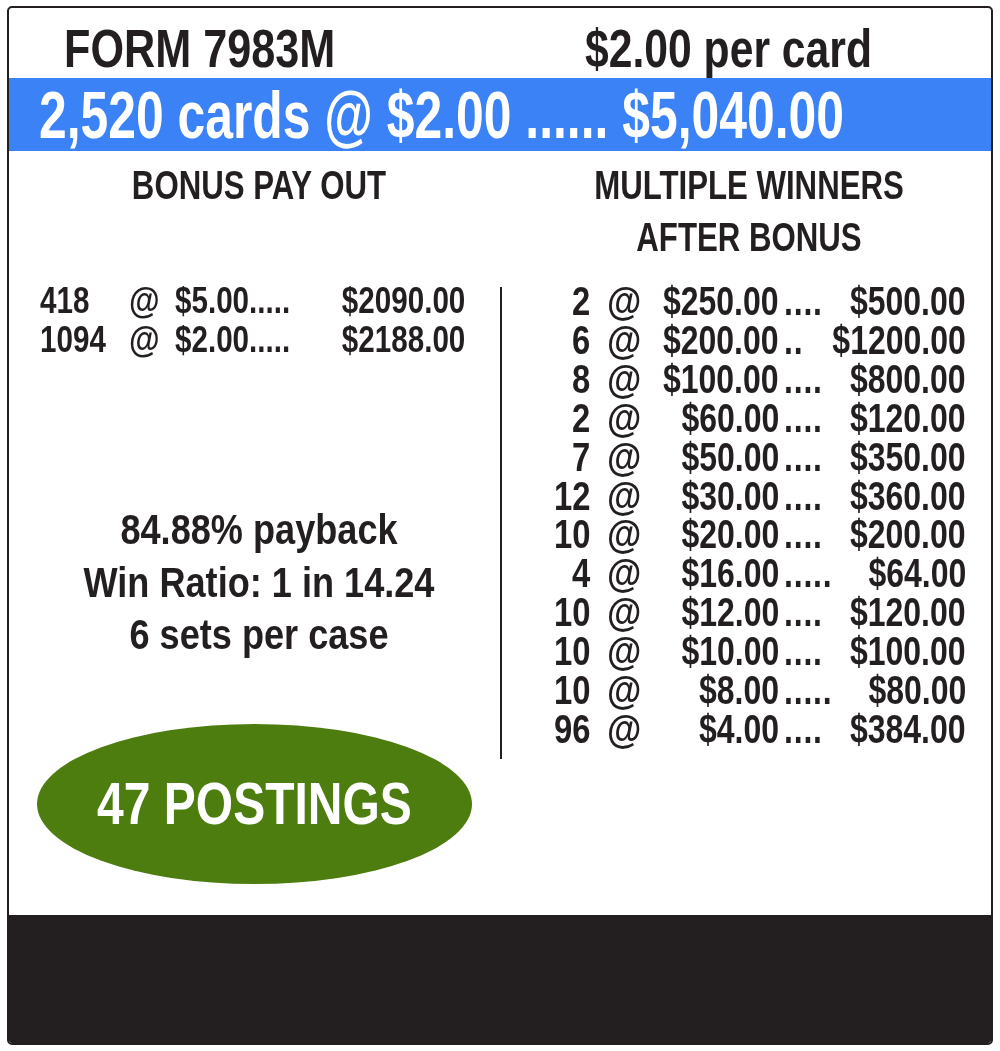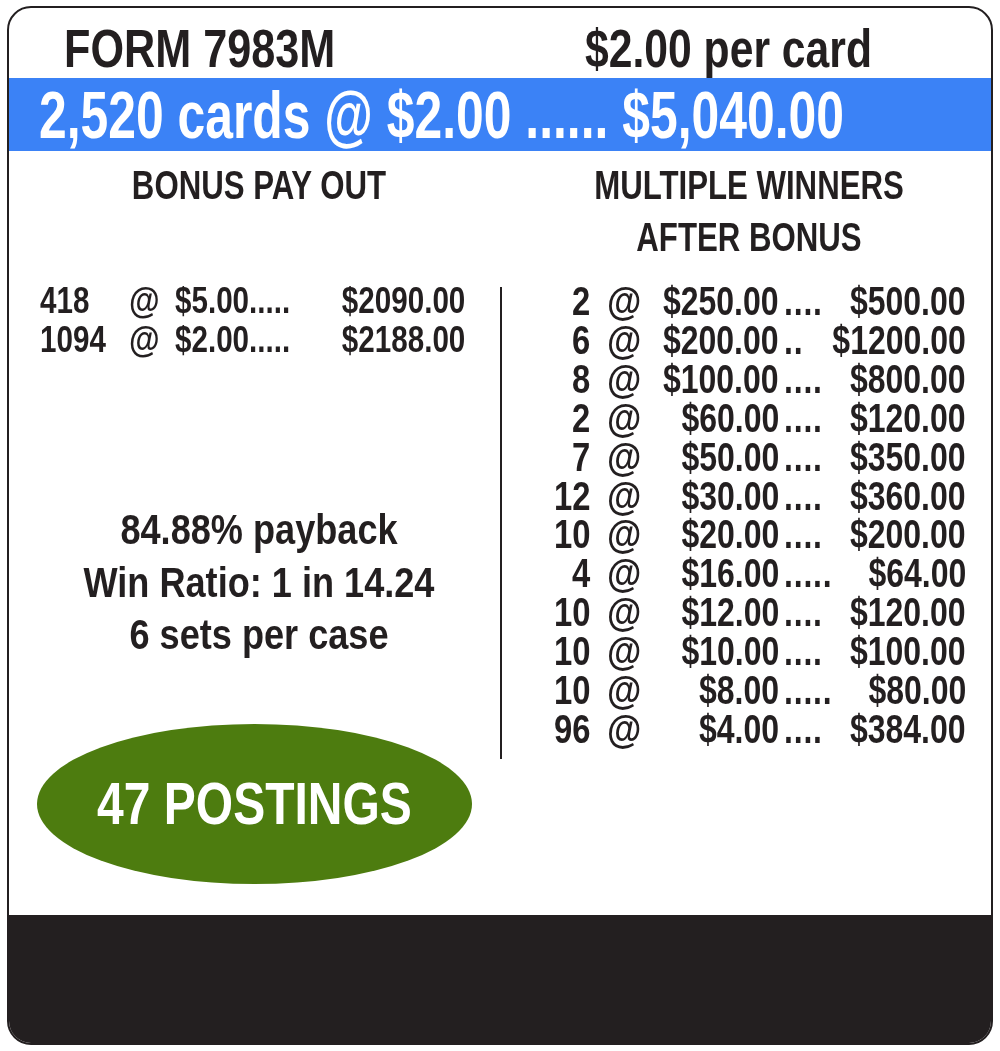--- a/index.html
+++ b/index.html
@@ -17,21 +17,21 @@
       color: #231f20;
     }
     .card {
       position: absolute;
       left: 7px;
       top: 6px;
       width: 986px;
       height: 1039px;
       box-sizing: border-box;
       border: 2px solid #231f20;
-      border-radius: 24px;
+      border-radius: 5px;
       overflow: hidden;
       background: #ffffff;
     }
     .abs {
       position: absolute;
       white-space: pre;
     }
     
     .hdr-left {
       left: 55px;

